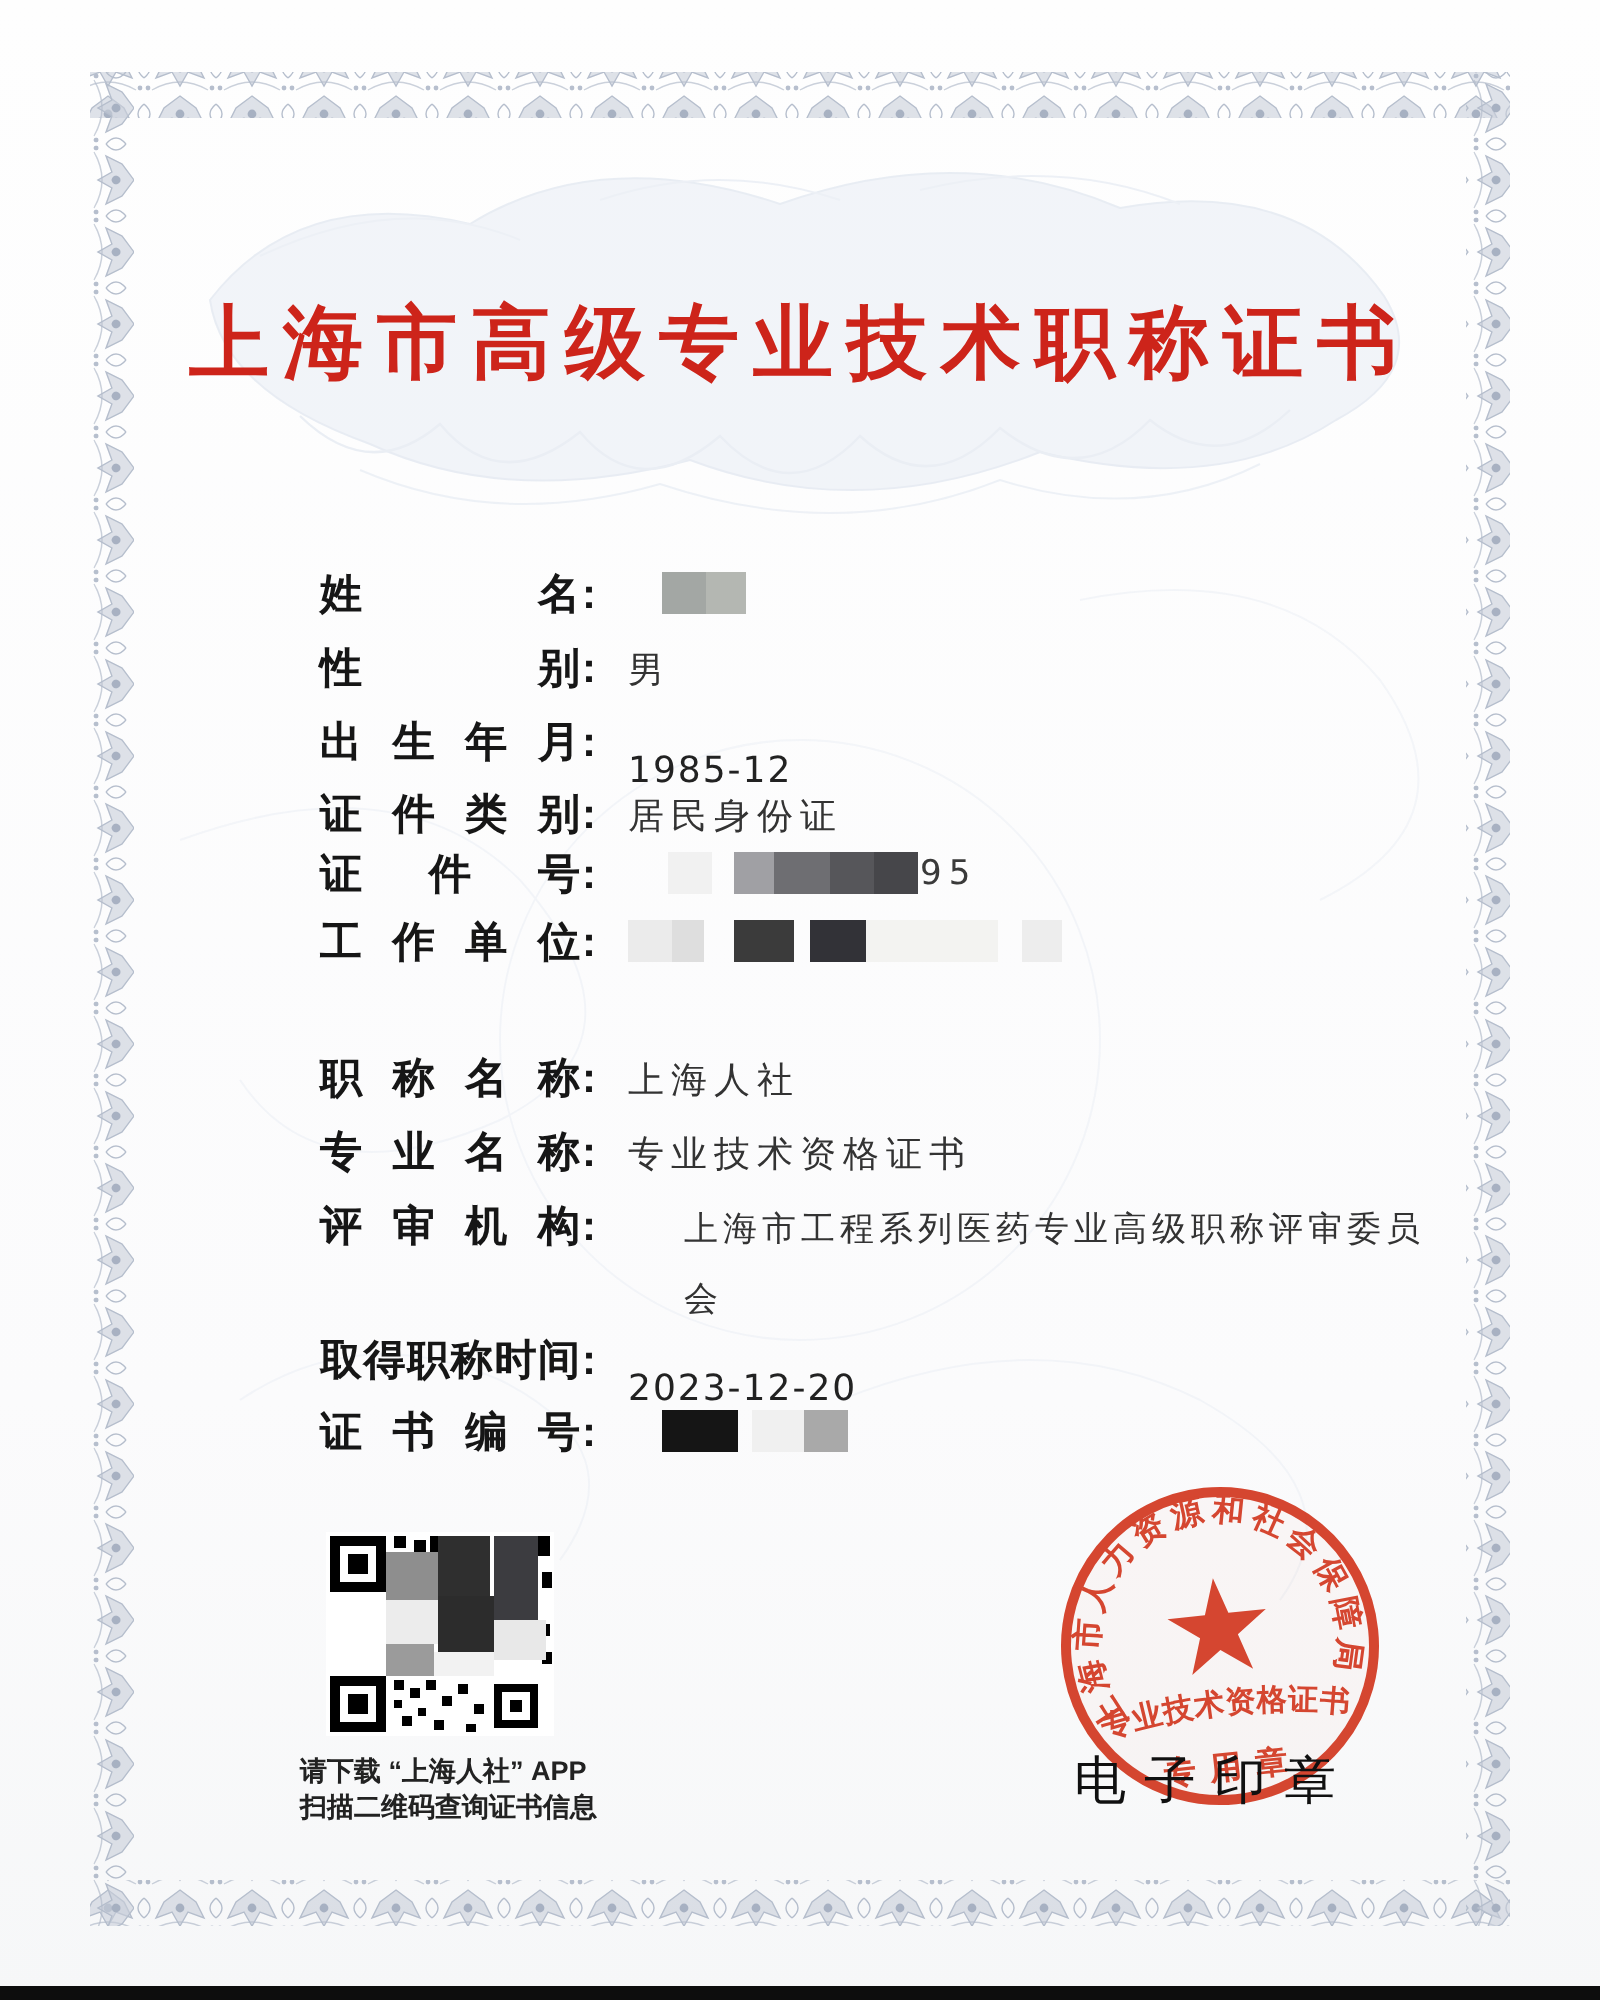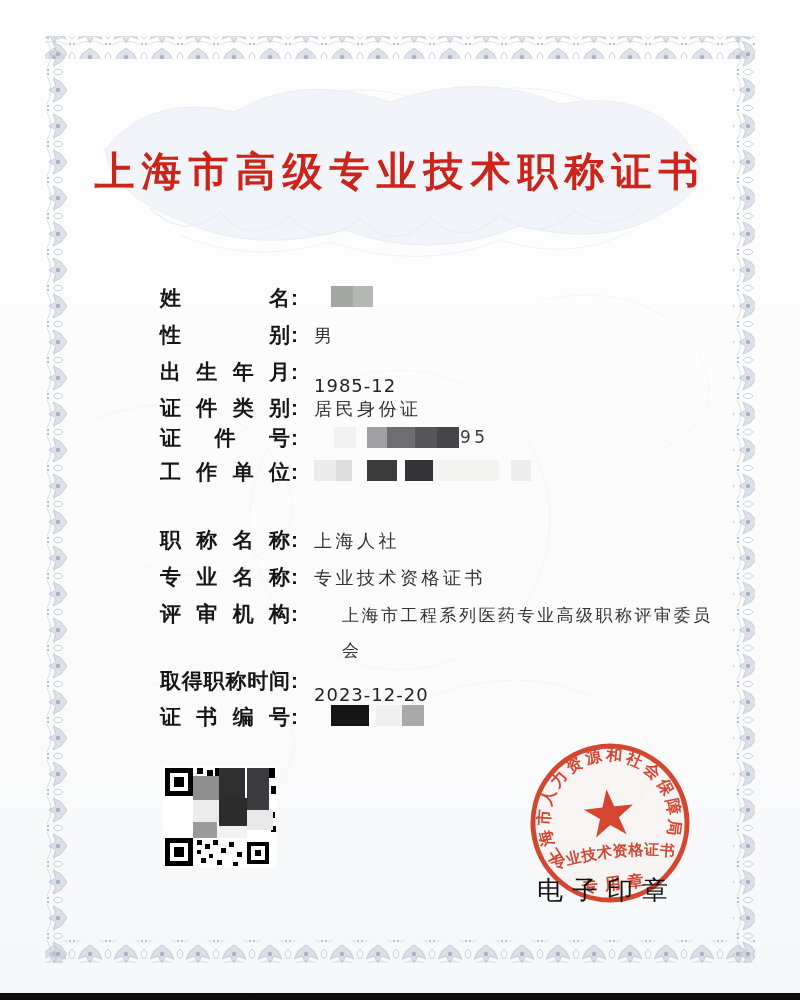--- a/index.html
+++ b/index.html
@@ -23,21 +23,21 @@
     width:130px;display:flex;justify-content:space-between;
     font-weight:bold;font-size:21px;color:#161616;line-height:23px;
   }
   .colon{font-weight:bold;font-size:21px;line-height:23px;margin-left:1px;color:#161616;}
   .val{
     margin-left:16px;font-family:"DejaVu Serif",serif;font-size:18px;
     letter-spacing:3.5px;color:#333;line-height:23px;padding-top:1px;white-space:nowrap;
   }
   .val.num{font-family:"DejaVu Sans",sans-serif;font-size:18px;letter-spacing:1px;color:#222;margin-top:13px;}
   .val.long{font-size:17px;letter-spacing:2.5px;width:386px;line-height:35px;white-space:normal;margin-top:-5px;margin-left:44px;}
-  .val.mosaic{display:flex;align-items:center;padding-top:0;}
+  .val.mosaic{display:flex;align-items:flex-start;padding-top:0;}
   .mb{height:21px;flex:none;}
   .suffix{font-family:"DejaVu Sans",sans-serif;font-size:17px;color:#3a3a3a;margin-left:1px;}
 
   .qr-wrap{position:absolute;left:163px;top:766px;width:114px;height:102px;}
   .qr-caption{
     position:absolute;left:150px;top:877px;width:200px;
     font-size:13.5px;font-weight:bold;color:#222;line-height:17.5px;white-space:nowrap;
   }
 
   .seal{position:absolute;left:513px;top:733px;width:195px;height:185px;}
@@ -301,20 +301,24 @@
         <rect x="84" y="2" width="22" height="42" fill="#3c3c40"></rect>
         <rect x="30" y="34" width="26" height="22" fill="#ececec"></rect>
         <rect x="56" y="32" width="28" height="28" fill="#2c2c2c"></rect>
         <rect x="30" y="56" width="24" height="16" fill="#9b9b9b"></rect>
         <rect x="84" y="44" width="26" height="20" fill="#e8e8e8"></rect>
         <rect x="54" y="60" width="30" height="12" fill="#f2f2f2"></rect>
       </g>
     </svg>
   </div>
 
+  <div class="qr-caption">
+    <div>请下载 “上海人社” APP</div>
+    <div>扫描二维码查询证书信息</div>
+  </div>
 
   <div class="seal">
     <svg viewBox="0 0 195 185" width="195" height="185" xmlns="http://www.w3.org/2000/svg" xmlns:xlink="http://www.w3.org/1999/xlink">
       <defs>
         <path id="ringPath" d="M 47.9 122.4 A 60 60 0 1 1 145.1 122.4" fill="none"></path>
         <path id="arcPath" d="M 35 130 A 300 300 0 0 1 159 130" fill="none"></path>
       </defs>
       <g transform="rotate(-6 97 90)" opacity="0.92">
         <circle cx="97" cy="90" r="77" fill="rgba(210,55,31,0.03)" stroke="#d2371f" stroke-width="5"></circle>
         <text font-size="16" font-weight="bold" fill="#d2371f" letter-spacing="3.2" font-family="Liberation Sans, sans-serif">

